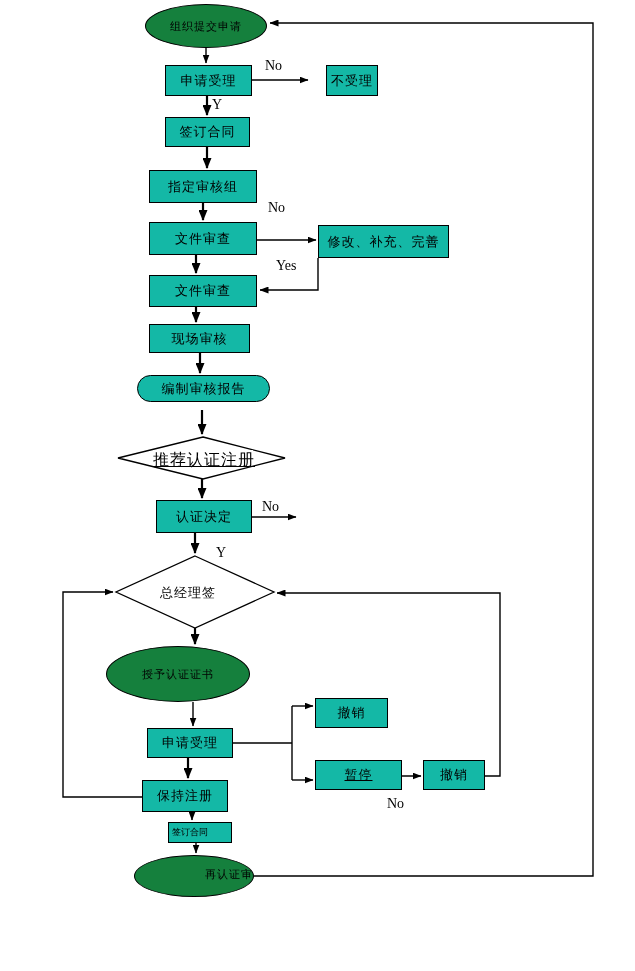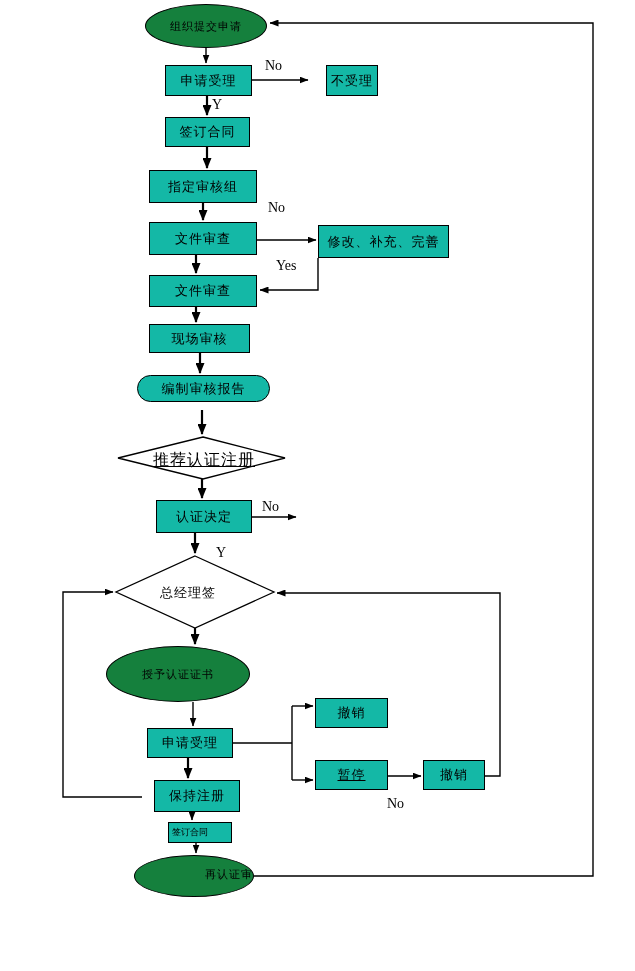--- a/index.html
+++ b/index.html
@@ -87,23 +87,23 @@
   <div class="node-box" style="left:318px;top:225px;width:131px;height:33px;">修改、补充、完善</div>
   <div class="node-box" style="left:149px;top:275px;width:108px;height:32px;">文件审查</div>
   <div class="node-box" style="left:149px;top:324px;width:101px;height:29px;">现场审核</div>
   <div class="node-box" style="left:137px;top:375px;width:133px;height:27px;border-radius:15px;">编制审核报告</div>
   <div class="diamond-label" style="left:153px;top:450px;width:100px;height:15px;font-size:16px;background:#fff;text-decoration:underline;">推荐认证注册</div>
   <div class="node-box" style="left:156px;top:500px;width:96px;height:33px;">认证决定</div>
   <div class="diamond-label" style="left:148px;top:584px;width:80px;height:16px;font-size:13px;">总经理签</div>
   <div class="node-ellipse" style="left:106px;top:646px;width:144px;height:56px;">授予认证证书</div>
   <div class="node-box" style="left:147px;top:728px;width:86px;height:30px;">申请受理</div>
   <div class="node-box" style="left:315px;top:698px;width:73px;height:30px;">撤销</div>
-  <div class="node-box" style="left:315px;top:760px;width:73px;height:30px;text-decoration:underline;">暂停</div>
+  <div class="node-box" style="left:315px;top:760px;width:87px;height:30px;text-decoration:underline;">暂停</div>
   <div class="node-box" style="left:423px;top:760px;width:62px;height:30px;">撤销</div>
-  <div class="node-box" style="left:142px;top:780px;width:86px;height:32px;margin-left:12px;">保持注册</div>
+  <div class="node-box" style="left:142px;top:780px;width:86px;height:32px;">保持注册</div>
   <div class="node-box small" style="left:168px;top:822px;width:64px;height:21px;">签订合同</div>
   <div class="node-ellipse" id="node-recert" style="left:134px;top:855px;width:120px;height:42px;">
     <span class="recert-line" style="top:11px;">再认证审</span>
     <span class="recert-line" style="top:34px;">核</span>
   </div>
 
   <div class="edge-label" style="left:265px;top:58px;">No</div>
   <div class="edge-label" style="left:212px;top:97px;">Y</div>
   <div class="edge-label" style="left:268px;top:200px;">No</div>
   <div class="edge-label" style="left:276px;top:258px;">Yes</div>

